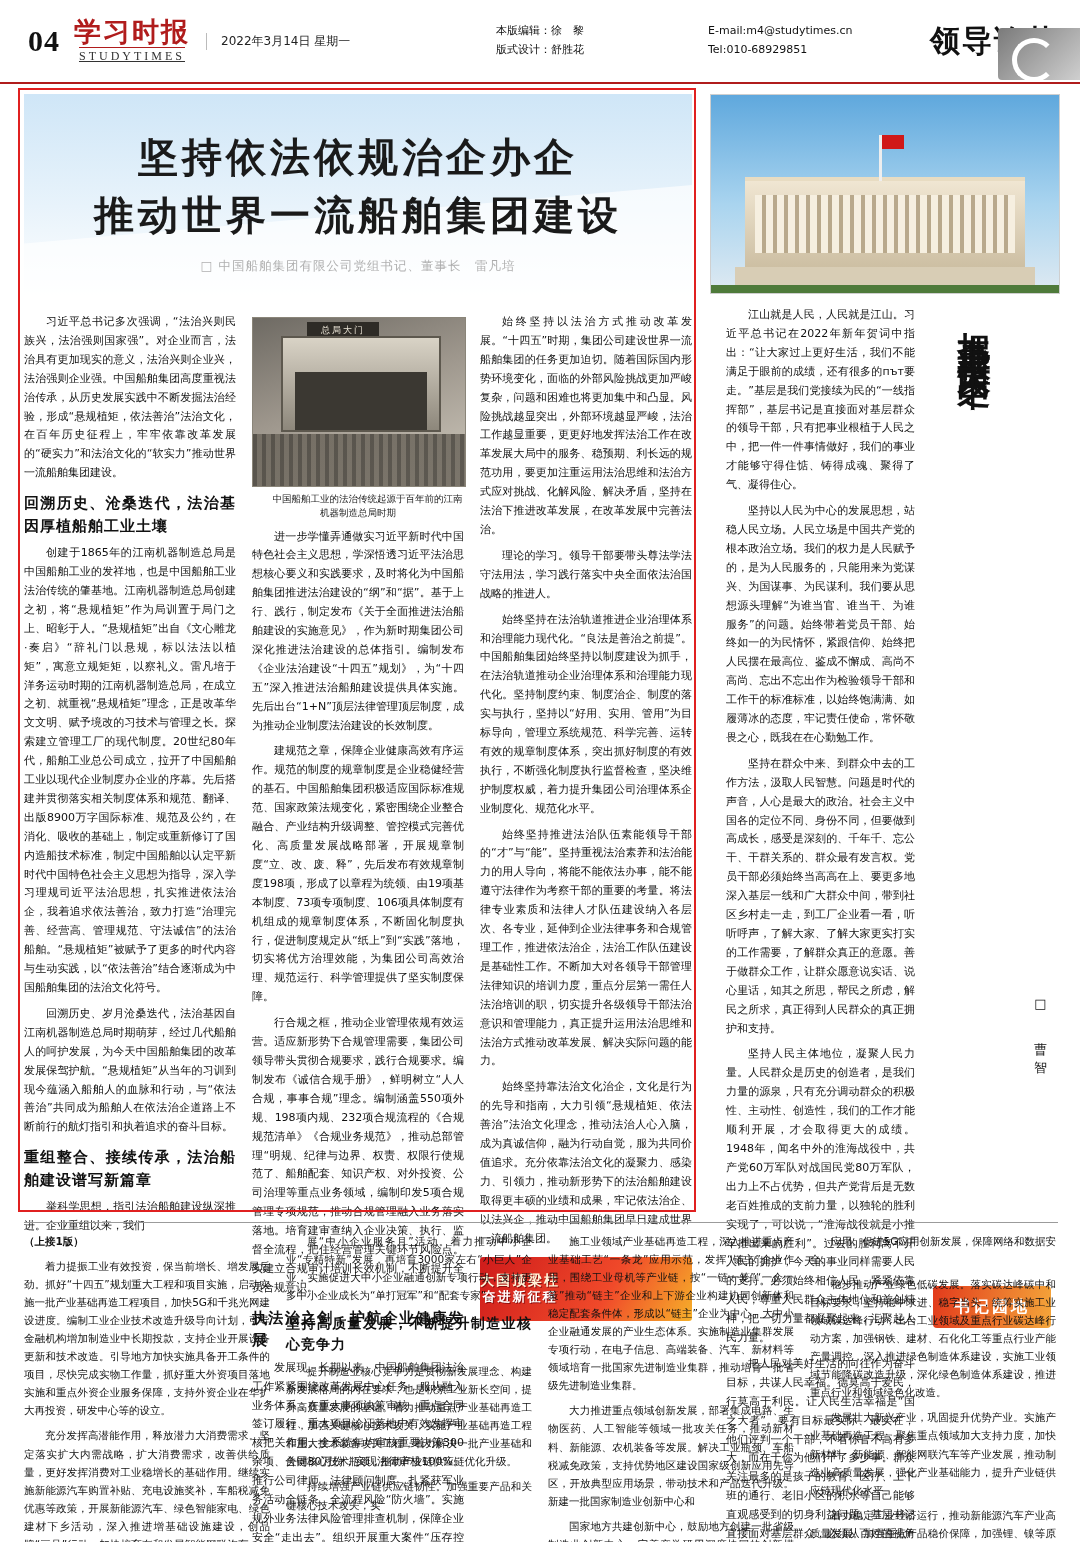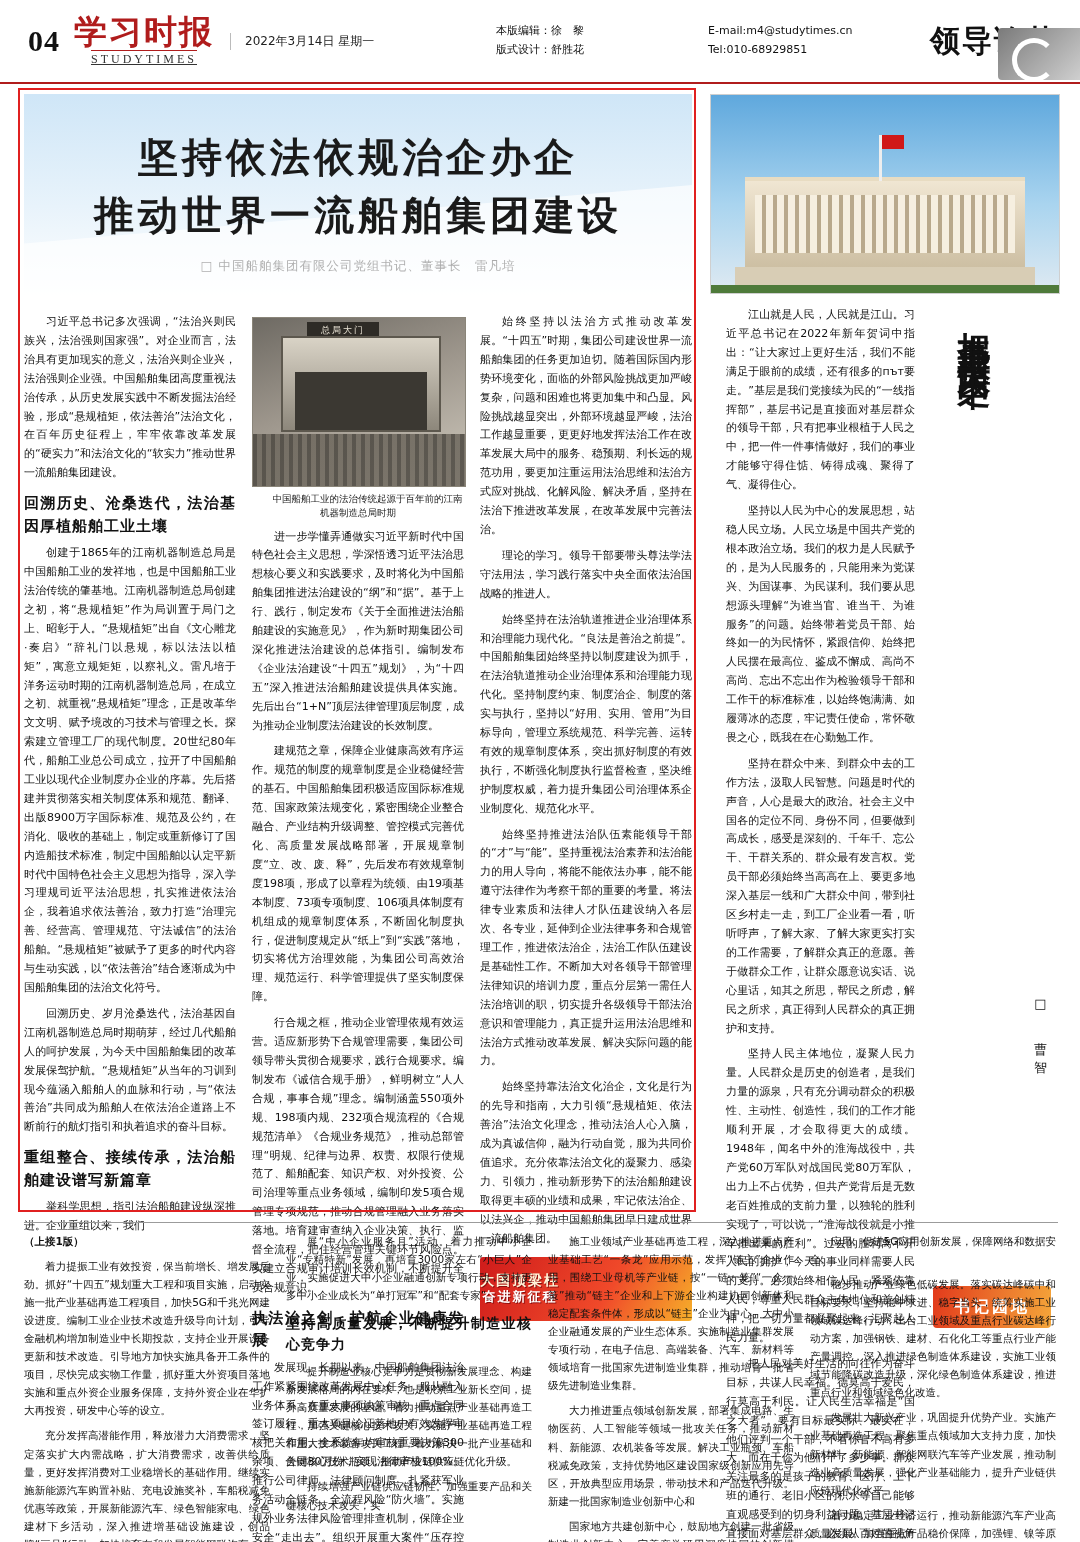--- a/index.html
+++ b/index.html
@@ -18,21 +18,21 @@
     position:absolute;left:0;top:0;width:1080px;height:82px;
     border-bottom:2px solid #b01c1c;
     display:flex;align-items:center;
   }
   .page-num{
     font-size:30px;font-weight:bold;color:#111;margin-left:28px;letter-spacing:1px;
     font-family:"Liberation Serif",serif;
   }
   .logo-block{margin-left:14px;display:flex;flex-direction:column;align-items:center;}
   .logo-cn{
-    font-size:33px;font-weight:bold;color:#b01c1c;letter-spacing:2px;
+    font-size:27px;font-weight:bold;color:#b01c1c;letter-spacing:2px;
     font-family:"DejaVu Serif",serif;line-height:1.05;
   }
   .logo-en{
     font-size:12px;letter-spacing:3px;color:#333;font-family:"Liberation Serif",serif;
     border-top:1px solid #b01c1c;margin-top:1px;padding-top:1px;text-decoration:underline;
   }
   .date-line{
     margin-left:16px;font-size:12px;color:#222;border-left:1px solid #bbb;padding-left:14px;
     align-self:center;
   }

